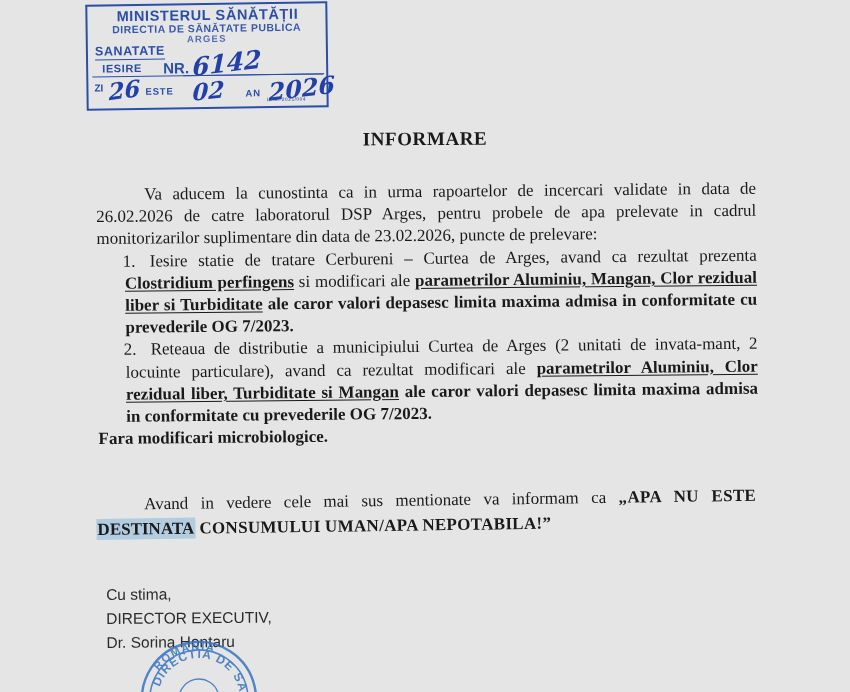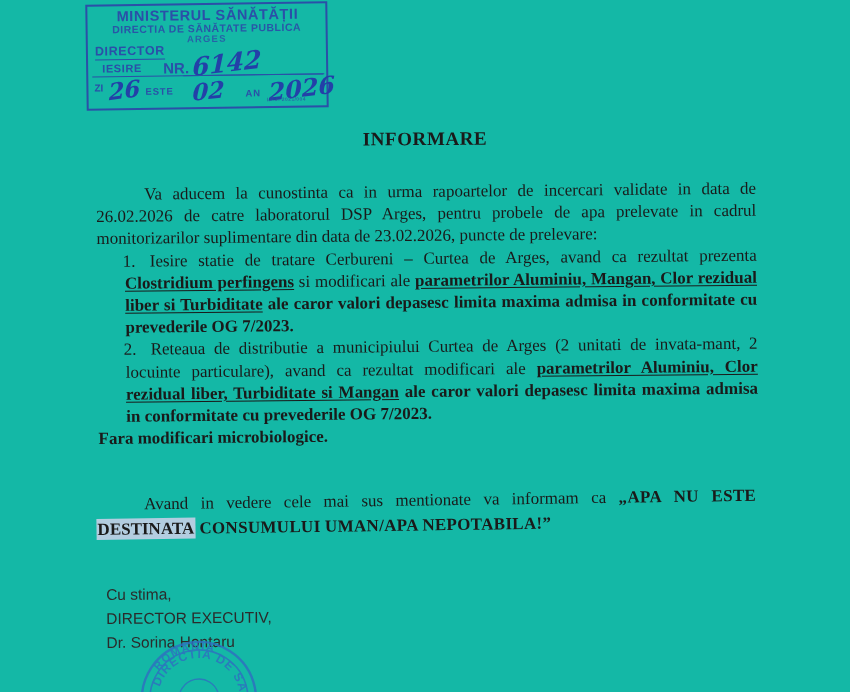--- a/index.html
+++ b/index.html
@@ -4,21 +4,21 @@
 <style>
   html, body {
     margin: 0;
     padding: 0;
     background: #ffffff;
   }
   #page {
     position: relative;
     width: 850px;
     height: 692px;
-    background: #14b8a6;
+    background: #e5e5e5;
     overflow: hidden;
     font-family: "Liberation Serif", "DejaVu Serif", serif;
     color: #1a1a1a;
   }
 
   
   #registry-stamp {
     position: absolute;
     left: 86px;
     top: 3px;
@@ -247,21 +247,21 @@
 </style>
 </head>
 <body>
 
 <div id="page">
 
   <div id="registry-stamp">
     <div class="stamp-ln1">MINISTERUL SĂNĂTĂȚII</div>
     <div class="stamp-ln2">DIRECTIA DE SĂNĂTATE PUBLICA</div>
     <div class="stamp-ln3">ARGES</div>
-    <div class="stamp-intrare">DIRECTOR</div>
+    <div class="stamp-intrare">SANATATE</div>
     <div class="stamp-iesire">IESIRE</div>
     <div class="stamp-nr-label">NR.</div>
     <div class="hw hw-nr">6142</div>
     <div class="stamp-hr2"></div>
     <div class="stamp-hr1"></div>
     <div class="stamp-zi">ZI</div>
     <div class="hw hw-zi">26</div>
     <div class="stamp-luna">ESTE</div>
     <div class="hw hw-luna">02</div>
     <div class="stamp-an">AN</div>

